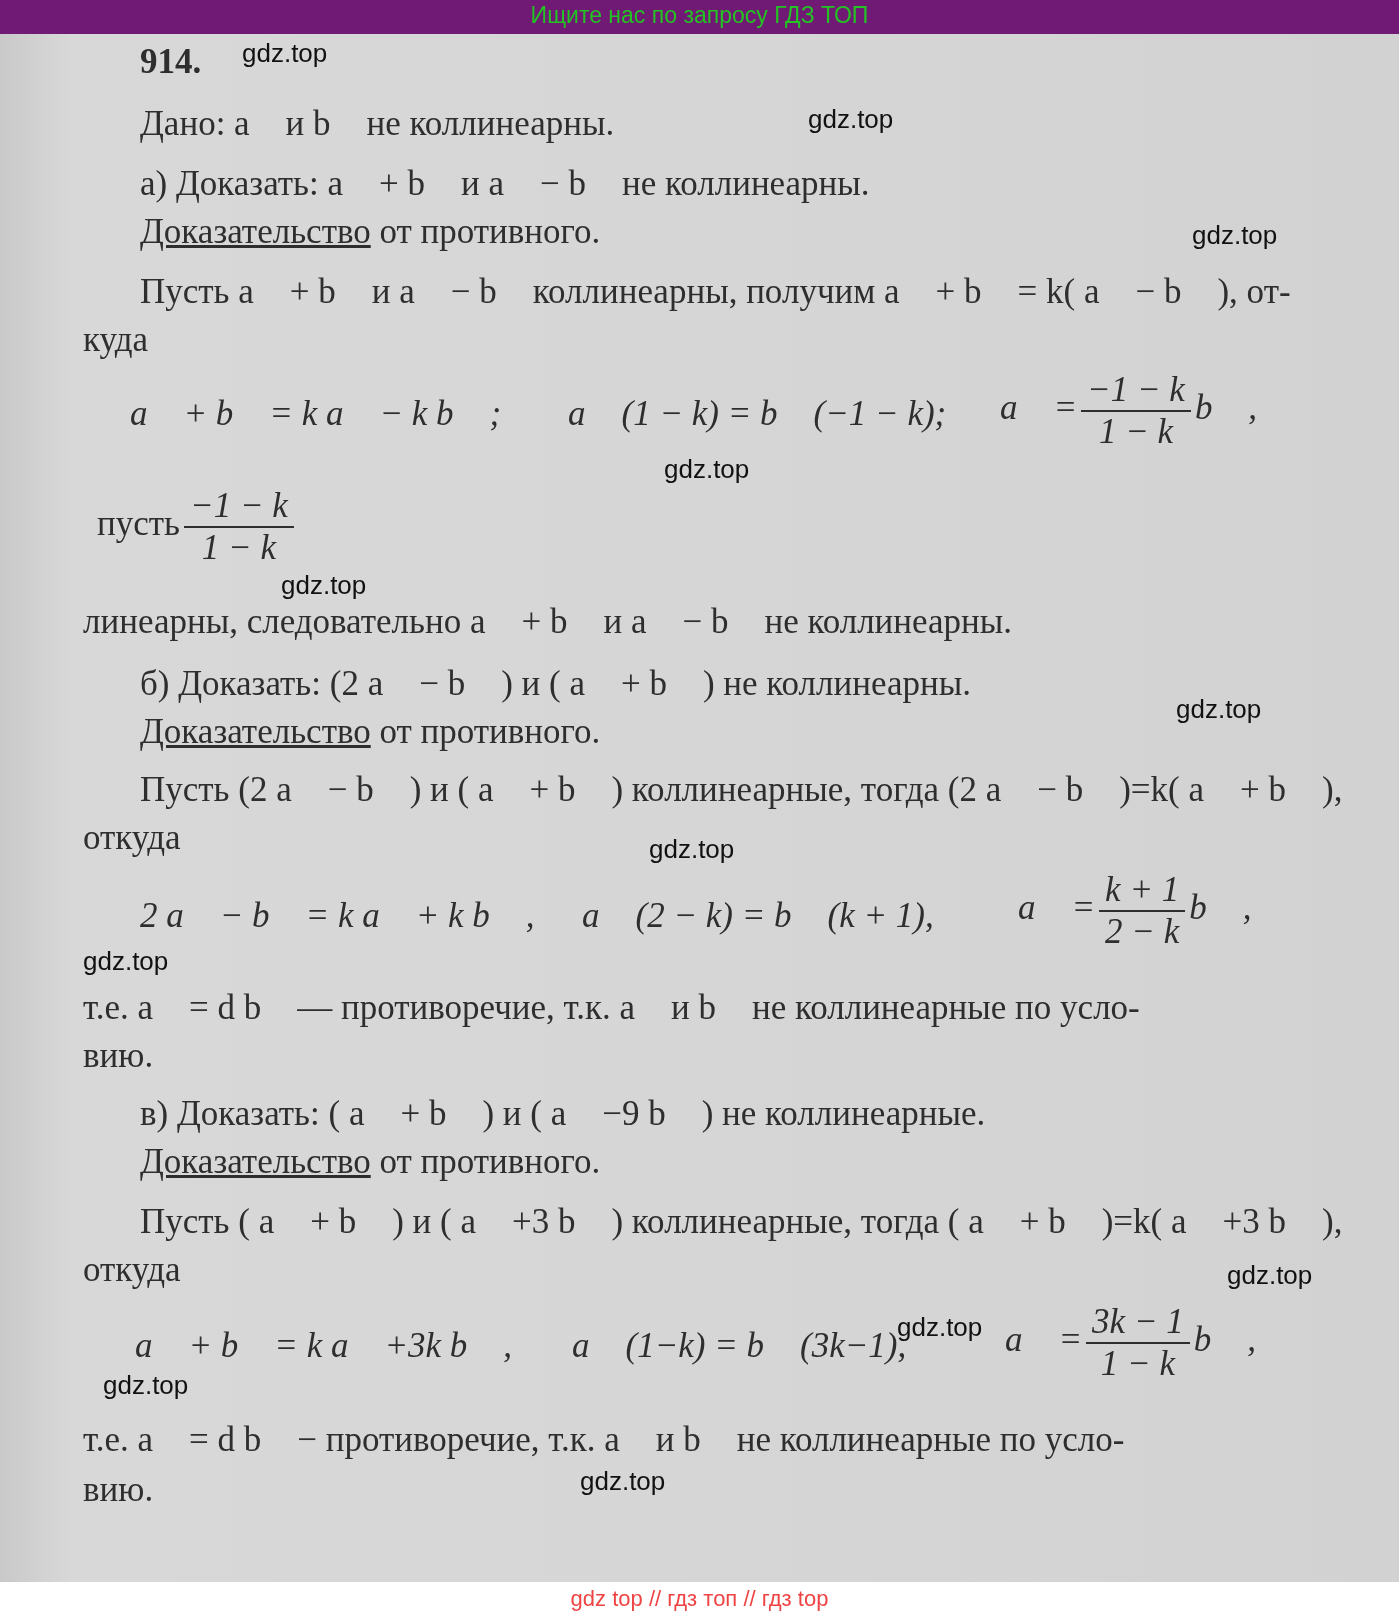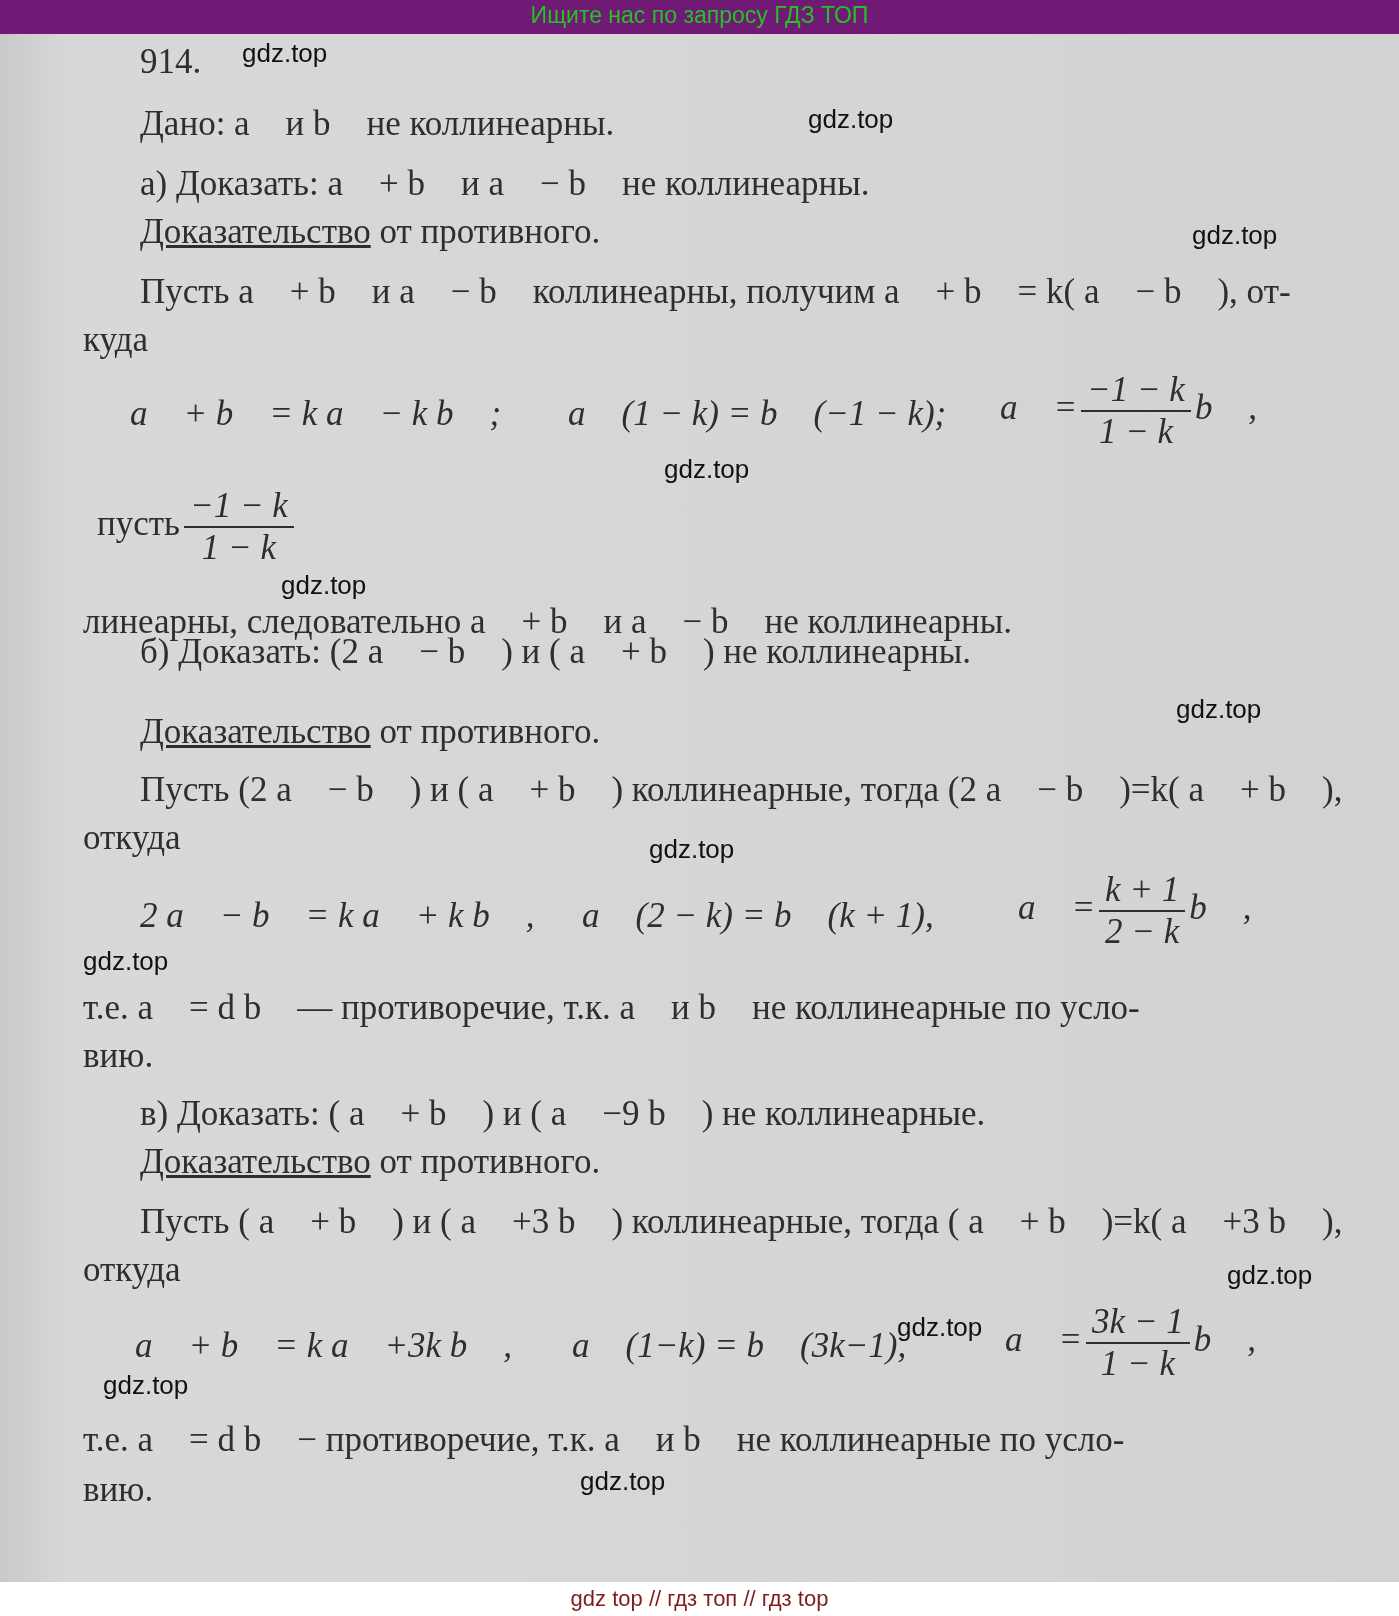--- a/index.html
+++ b/index.html
@@ -1,24 +1,24 @@
 <!DOCTYPE html>
 <html><head>
 <meta charset="utf-8">
 <style>
   html, body { margin:0; padding:0; }
   body { width:1399px; height:1616px; background:#ffffff; position:relative; overflow:hidden; font-family:"Liberation Serif", serif; }
   .topbar { position:absolute; left:0; top:0; width:1399px; height:34px; background:#701a75; text-align:center; }
   .topbar span { font-family:"Liberation Sans", sans-serif; color:#22c322; font-size:23px; line-height:30px; }
   .page { position:absolute; left:0; top:34px; width:1399px; height:1548px; background:linear-gradient(90deg,#c9c9c9 0%,#d8d8d8 5%,#d6d6d6 50%,#d2d2d2 100%); }
   .bottombar { position:absolute; left:0; top:1582px; width:1399px; height:34px; background:#fff; text-align:center; }
-  .bottombar span { font-family:"Liberation Sans", sans-serif; color:#7f1d1d; font-size:22px; line-height:34px; }
+  .bottombar span { font-family:"Liberation Sans", sans-serif; color:#ef4444; font-size:22px; line-height:34px; }
   .line { position:absolute; color:#2e2e2e; font-size:35px; white-space:nowrap; }
   .u { text-decoration:underline; }
-  .b { font-weight:normal; }
+  .b { font-weight:bold; }
   .wm { position:absolute; font-family:"Liberation Sans", sans-serif; font-size:26px; color:#111;text-align:center; }
   .m { font-style:italic; }
   .frac { display:inline-block; vertical-align:middle; text-align:center; margin:0 4px; }
   .frac .n { display:block; border-bottom:2px solid #2e2e2e; padding:0 6px; line-height:40px;}
   .frac .d { display:block; line-height:40px;}
 </style>
 </head>
 <body>
 
 <div class="topbar"><span>Ищите нас по запросу ГДЗ ТОП</span></div>
@@ -31,21 +31,21 @@
 <div class="line" style="left:140px;top:164px;">а) Доказать: a⃗ + b⃗ и a⃗ − b⃗ не коллинеарны.</div>
 <div class="line" style="left:140px;top:212px;"><span class="u">Доказательство</span><span> от противного.</span></div>
 <div class="line" style="left:140px;top:272px;">Пусть a⃗ + b⃗ и a⃗ − b⃗ коллинеарны, получим a⃗ + b⃗ = k( a⃗ − b⃗ ), от-</div>
 <div class="line" style="left:83px;top:320px;">куда</div>
 <div class="line m" style="left:130px;top:394px;">a⃗ + b⃗ = k a⃗ − k b⃗ ;</div>
 <div class="line m" style="left:568px;top:394px;">a⃗ (1 − k) = b⃗ (−1 − k);</div>
 <div class="line m" style="left:1000px;top:370px;"><span>a⃗ =</span><span class="frac"><span class="n">−1 − k</span><span class="d">1 − k</span></span><span>b⃗ ,</span></div>
 <div class="line" style="left:97px;top:486px;"><span>пусть</span><span class="frac m"><span class="n">−1 − k</span><span class="d">1 − k</span></span></div>
 <div class="line" style="left:83px;top:602px;">линеарны, следовательно a⃗ + b⃗ и a⃗ − b⃗ не коллинеарны.</div>
 
-<div class="line" style="left:140px;top:632px;">б) Доказать: (2 a⃗ − b⃗ ) и ( a⃗ + b⃗ ) не коллинеарны.</div>
+<div class="line" style="left:140px;top:664px;">б) Доказать: (2 a⃗ − b⃗ ) и ( a⃗ + b⃗ ) не коллинеарны.</div>
 <div class="line" style="left:140px;top:712px;"><span class="u">Доказательство</span><span> от противного.</span></div>
 <div class="line" style="left:140px;top:770px;">Пусть (2 a⃗ − b⃗ ) и ( a⃗ + b⃗ ) коллинеарные, тогда (2 a⃗ − b⃗ )=k( a⃗ + b⃗ ),</div>
 <div class="line" style="left:83px;top:818px;">откуда</div>
 <div class="line m" style="left:140px;top:896px;">2 a⃗ − b⃗ = k a⃗ + k b⃗ ,</div>
 <div class="line m" style="left:582px;top:896px;">a⃗ (2 − k) = b⃗ (k + 1),</div>
 <div class="line m" style="left:1018px;top:870px;"><span>a⃗ =</span><span class="frac"><span class="n">k + 1</span><span class="d">2 − k</span></span><span>b⃗ ,</span></div>
 <div class="line" style="left:83px;top:988px;">т.е. a⃗ = d b⃗ — противоречие, т.к. a⃗ и b⃗ не коллинеарные по усло-</div>
 <div class="line" style="left:83px;top:1036px;">вию.</div>
 
 <div class="line" style="left:140px;top:1094px;">в) Доказать: ( a⃗ + b⃗ ) и ( a⃗ −9 b⃗ ) не коллинеарные.</div>

